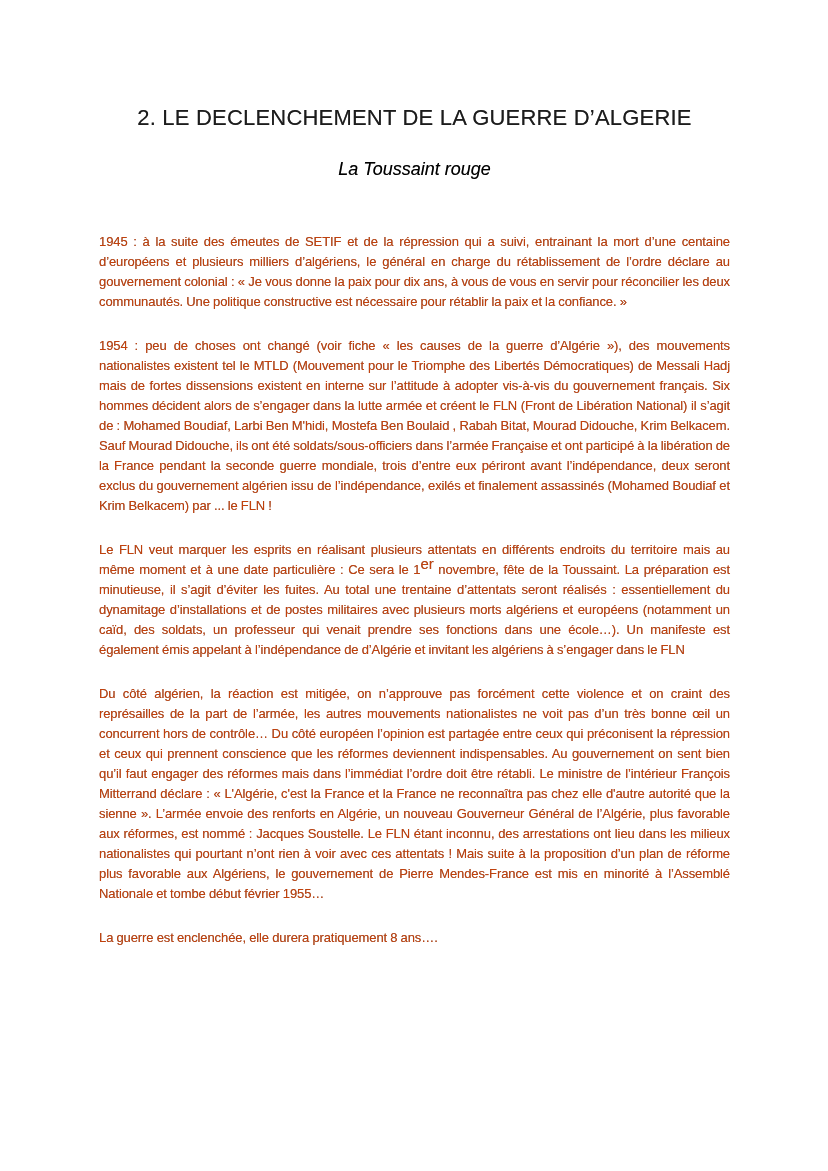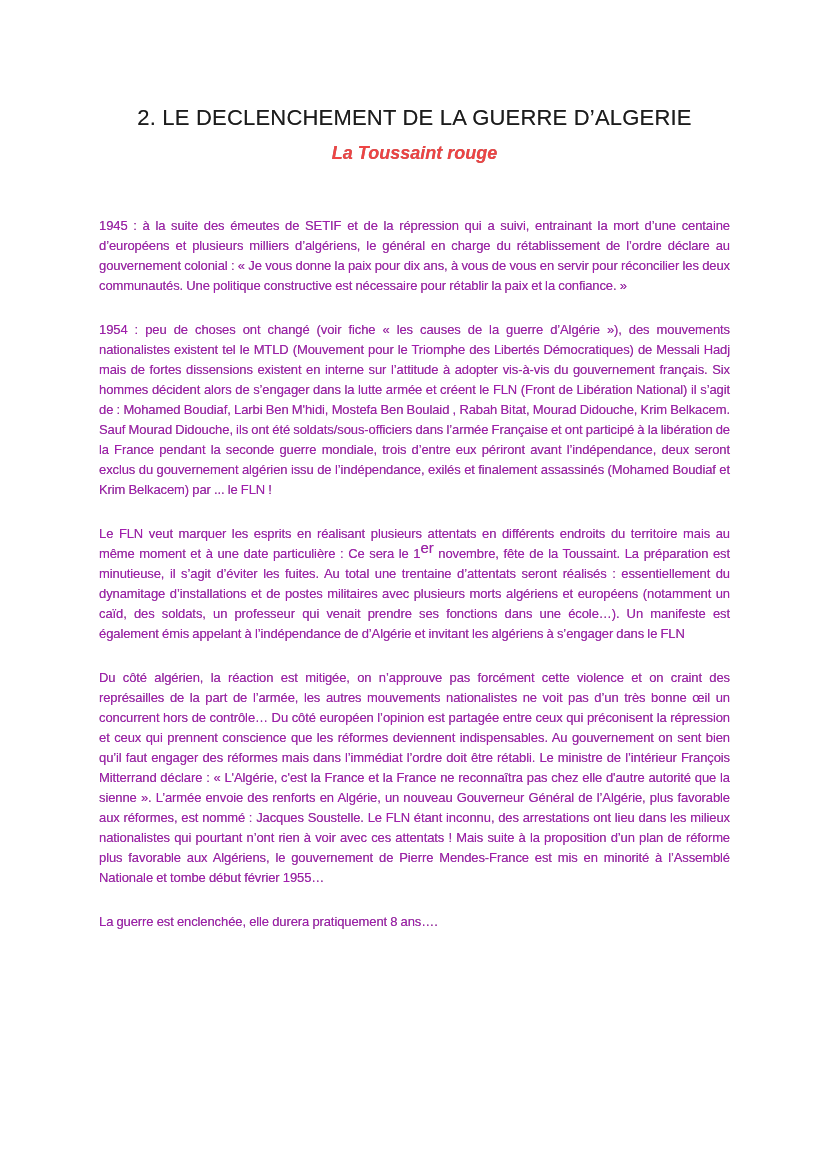--- a/index.html
+++ b/index.html
@@ -27,41 +27,41 @@
     margin: 103px 0 0 0;
     font-size: 22px;
     font-weight: 400;
     line-height: 30px;
     text-align: center;
     letter-spacing: 0.2px;
     color: #1c1c1c;
     text-shadow: 0 0 0.3px rgba(28,28,28,0.55);
   }
   .doc-subtitle {
-    margin: 8px 0 0 0;
+    margin: 24px 0 0 0;
     font-size: 18px;
-    font-weight: 700;
+    font-weight: 400;
     font-style: italic;
     line-height: 24px;
     text-align: center;
-    color: #ef4444;
+    color: #000000;
     text-shadow: 0 0 0.3px rgba(28,28,28,0.55);
   }
   .doc-body {
     margin-top: 51px;
   }
   .doc-body p {
     margin: 0 0 24px 0;
     font-size: 13px;
     line-height: 20px;
     text-align: justify;
     letter-spacing: -0.1px;
     word-spacing: -0.3px;
     hyphens: none;
-    color: #a21caf;
+    color: #c2410c;
     text-shadow: 0 0 0.3px rgba(30,30,30,0.5);
   }
   .doc-body p:last-child {
     margin-bottom: 16px;
   }
   sup.ordinal {
     font-size: 15px;
     line-height: 0;
     vertical-align: super;
   }

